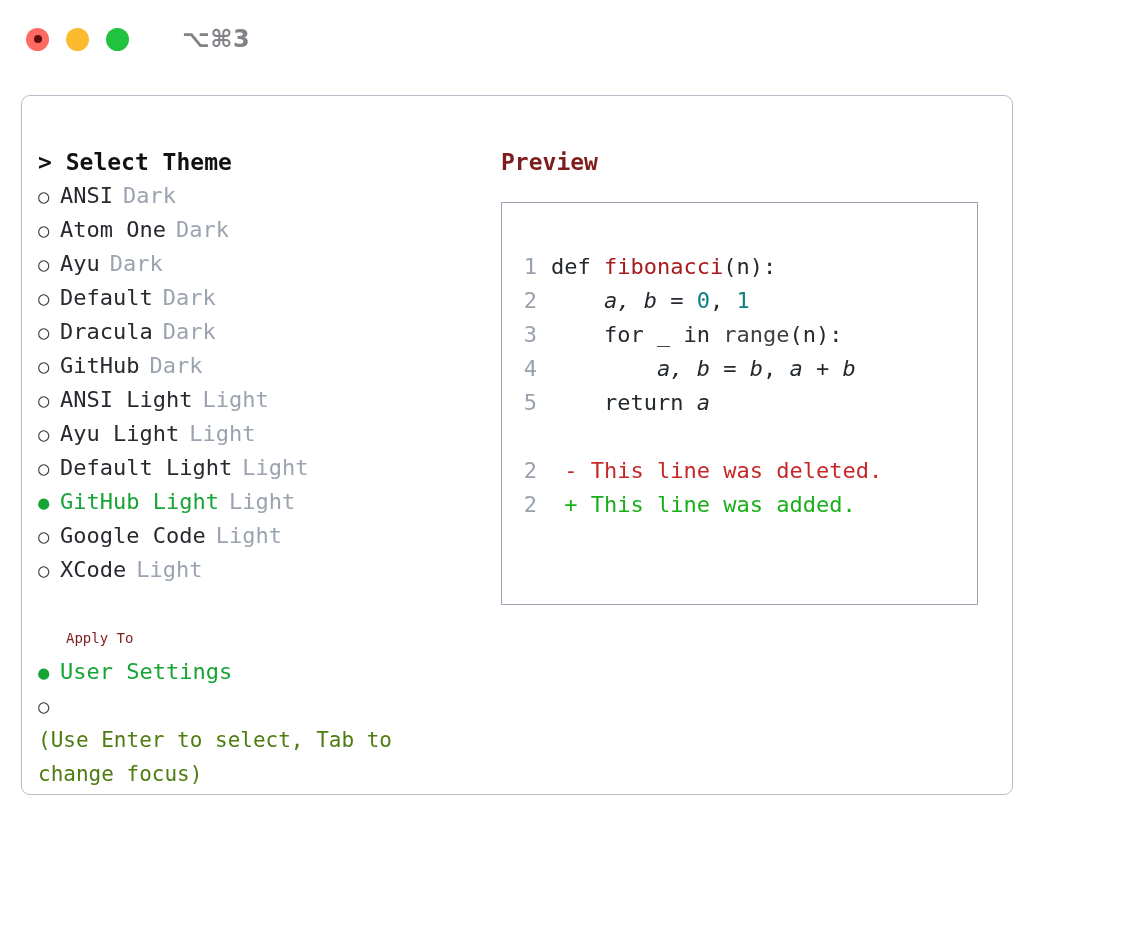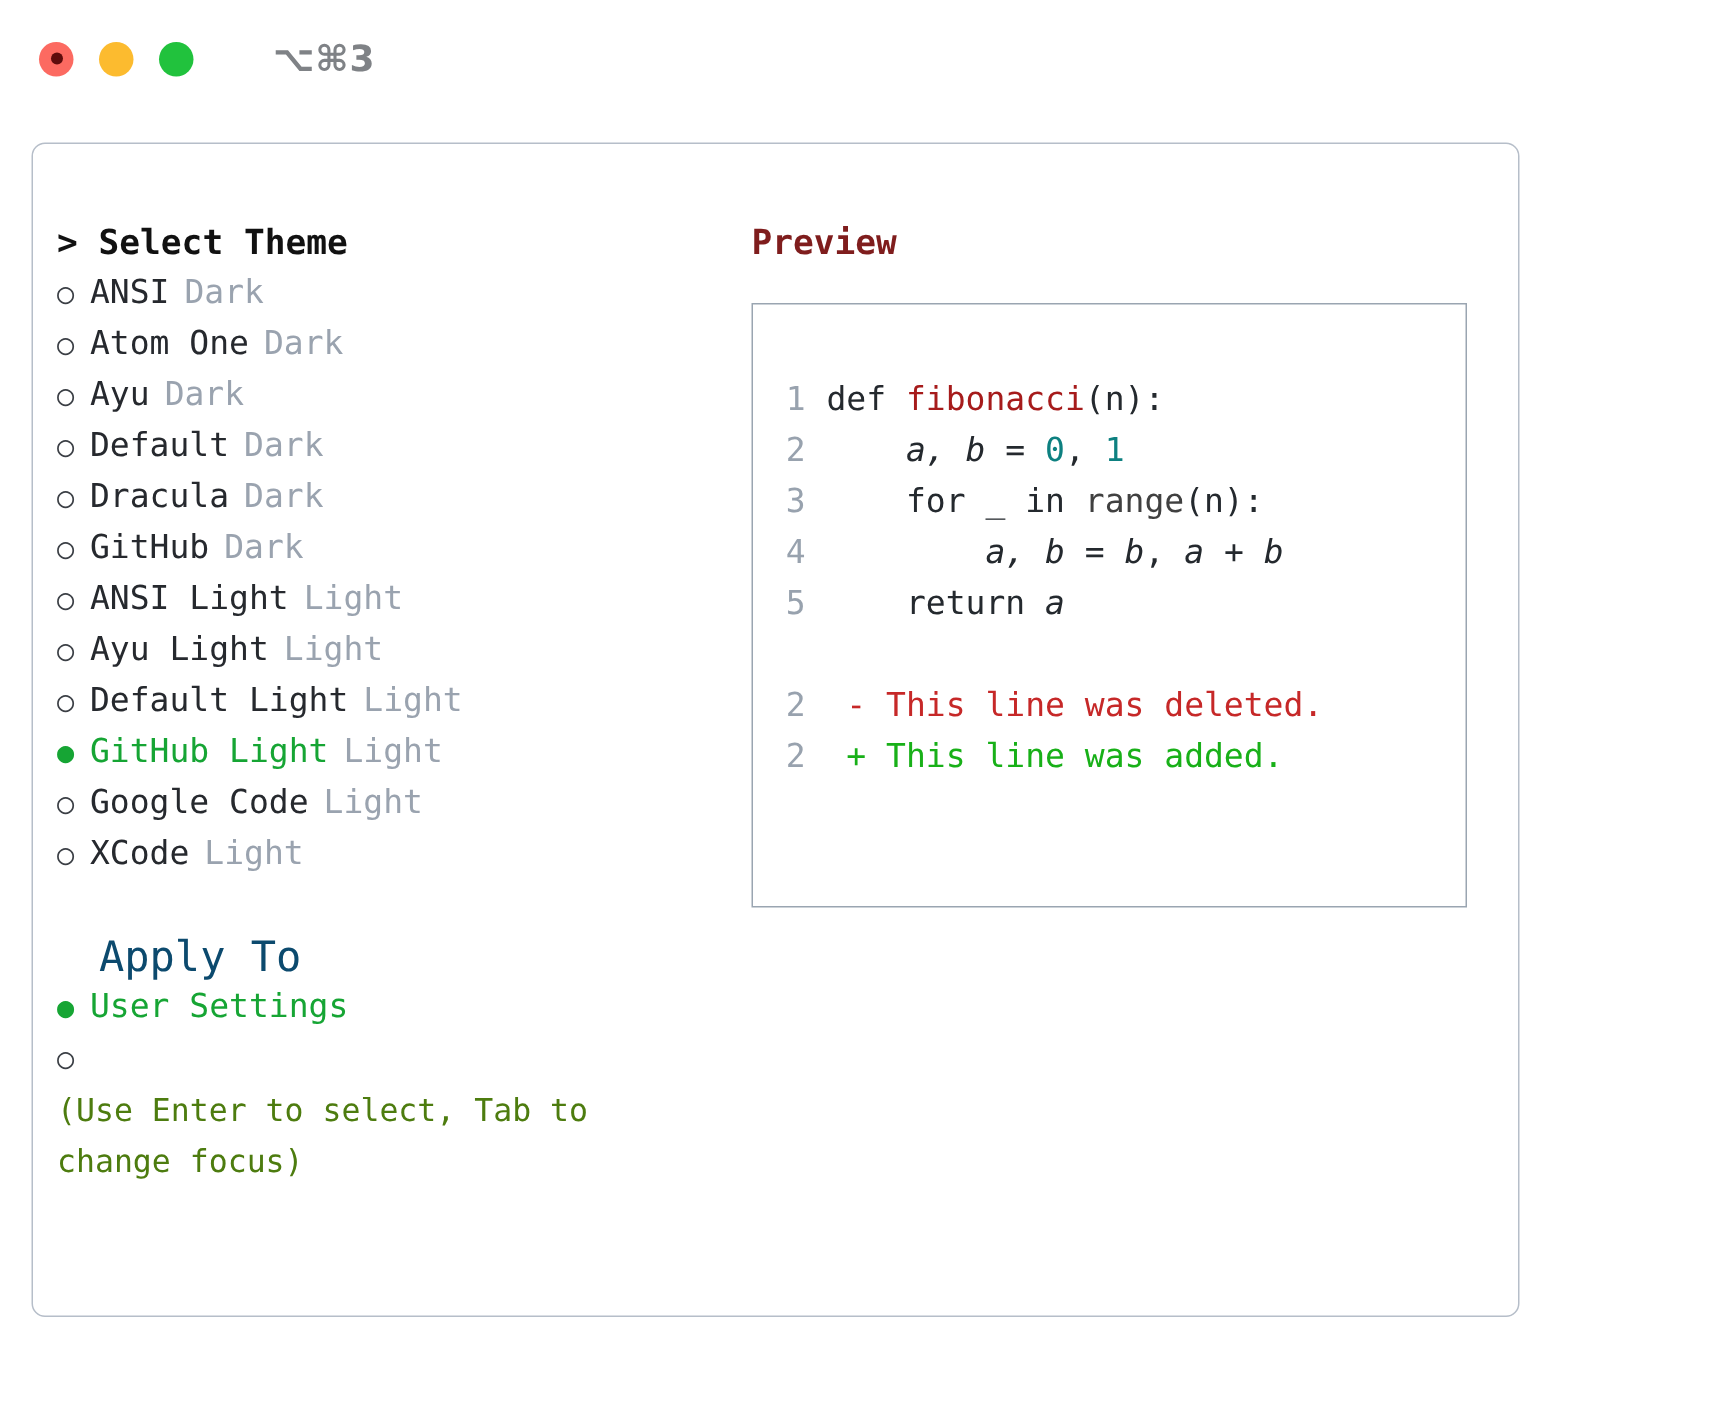--- a/index.html
+++ b/index.html
@@ -66,21 +66,21 @@
     letter-spacing: 0.5px;
     font-family: "DejaVu Sans", "Liberation Sans", sans-serif;
   }
 
   
   .card {
     position: absolute;
     left: 21px;
     top: 95px;
     width: 992px;
-    height: 783px;
+    height: 700px;
     border: 1.6px solid #b6bec9;
     border-radius: 9px;
     box-sizing: border-box;
     background: #ffffff;
   }
 
   .card-inner {
     position: relative;
     width: 100%;
     height: 100%;
@@ -121,22 +121,22 @@
   .opt-label { color: #26292e; }
   .opt-row.selected .opt-label { color: #16a534; font-weight: 400; }
   .opt-tag {
     color: #9aa3af;
     margin-left: 10px;
   }
 
   .apply-header {
     margin-top: 34px;
     padding-left: 28px;
-    font-size: 28px;
-    color: #0c4a6e;
+    font-size: 14px;
+    color: #7f1d1d;
     line-height: 34px;
     white-space: pre;
   }
 
   .hint {
     font-size: 21px;
     color: #4d7c0f;
     line-height: 34px;
     width: 405px;
   }

